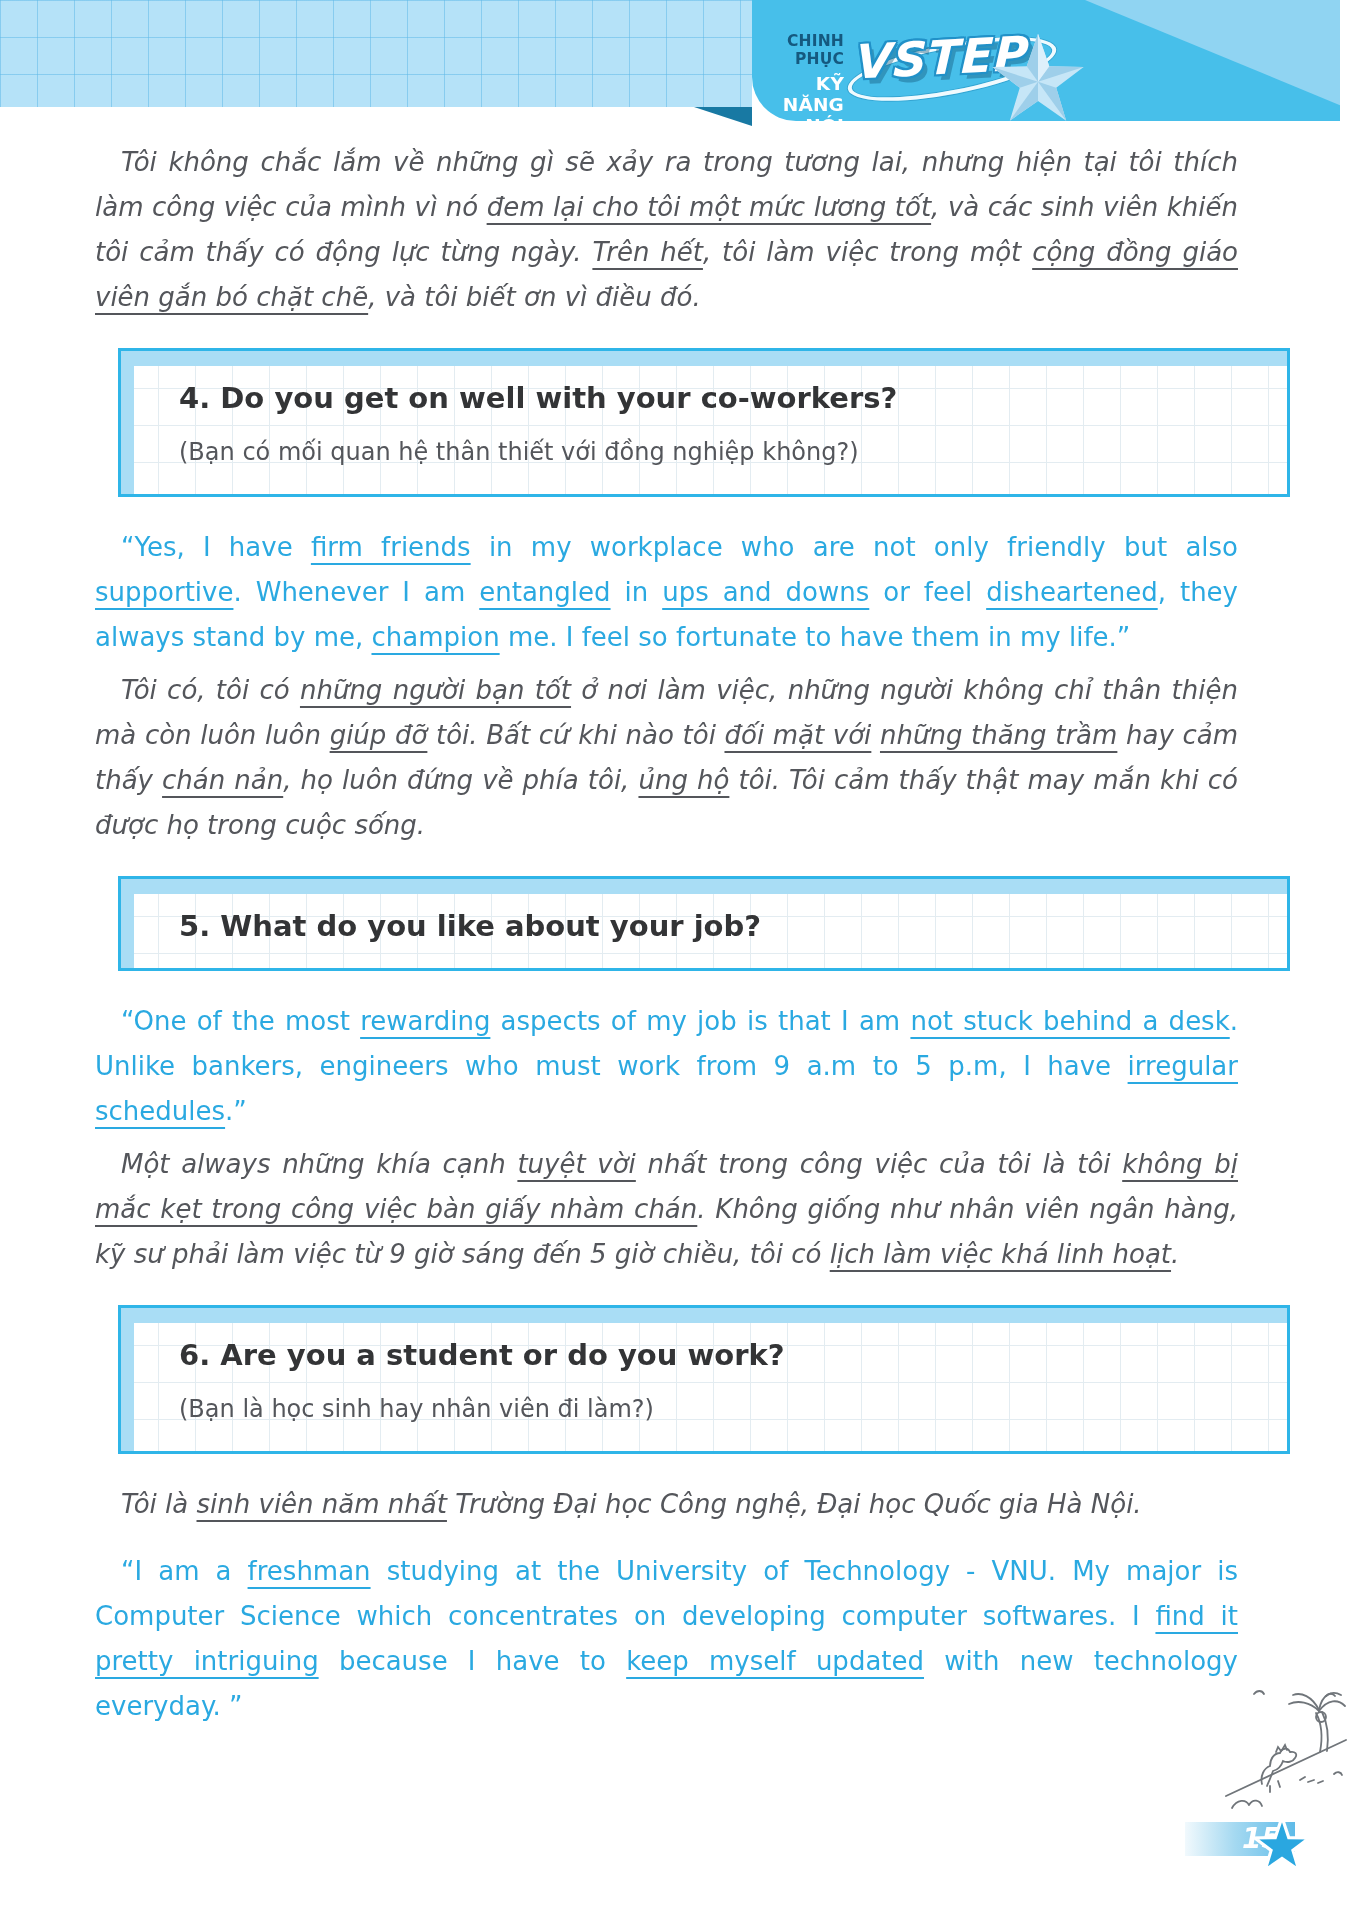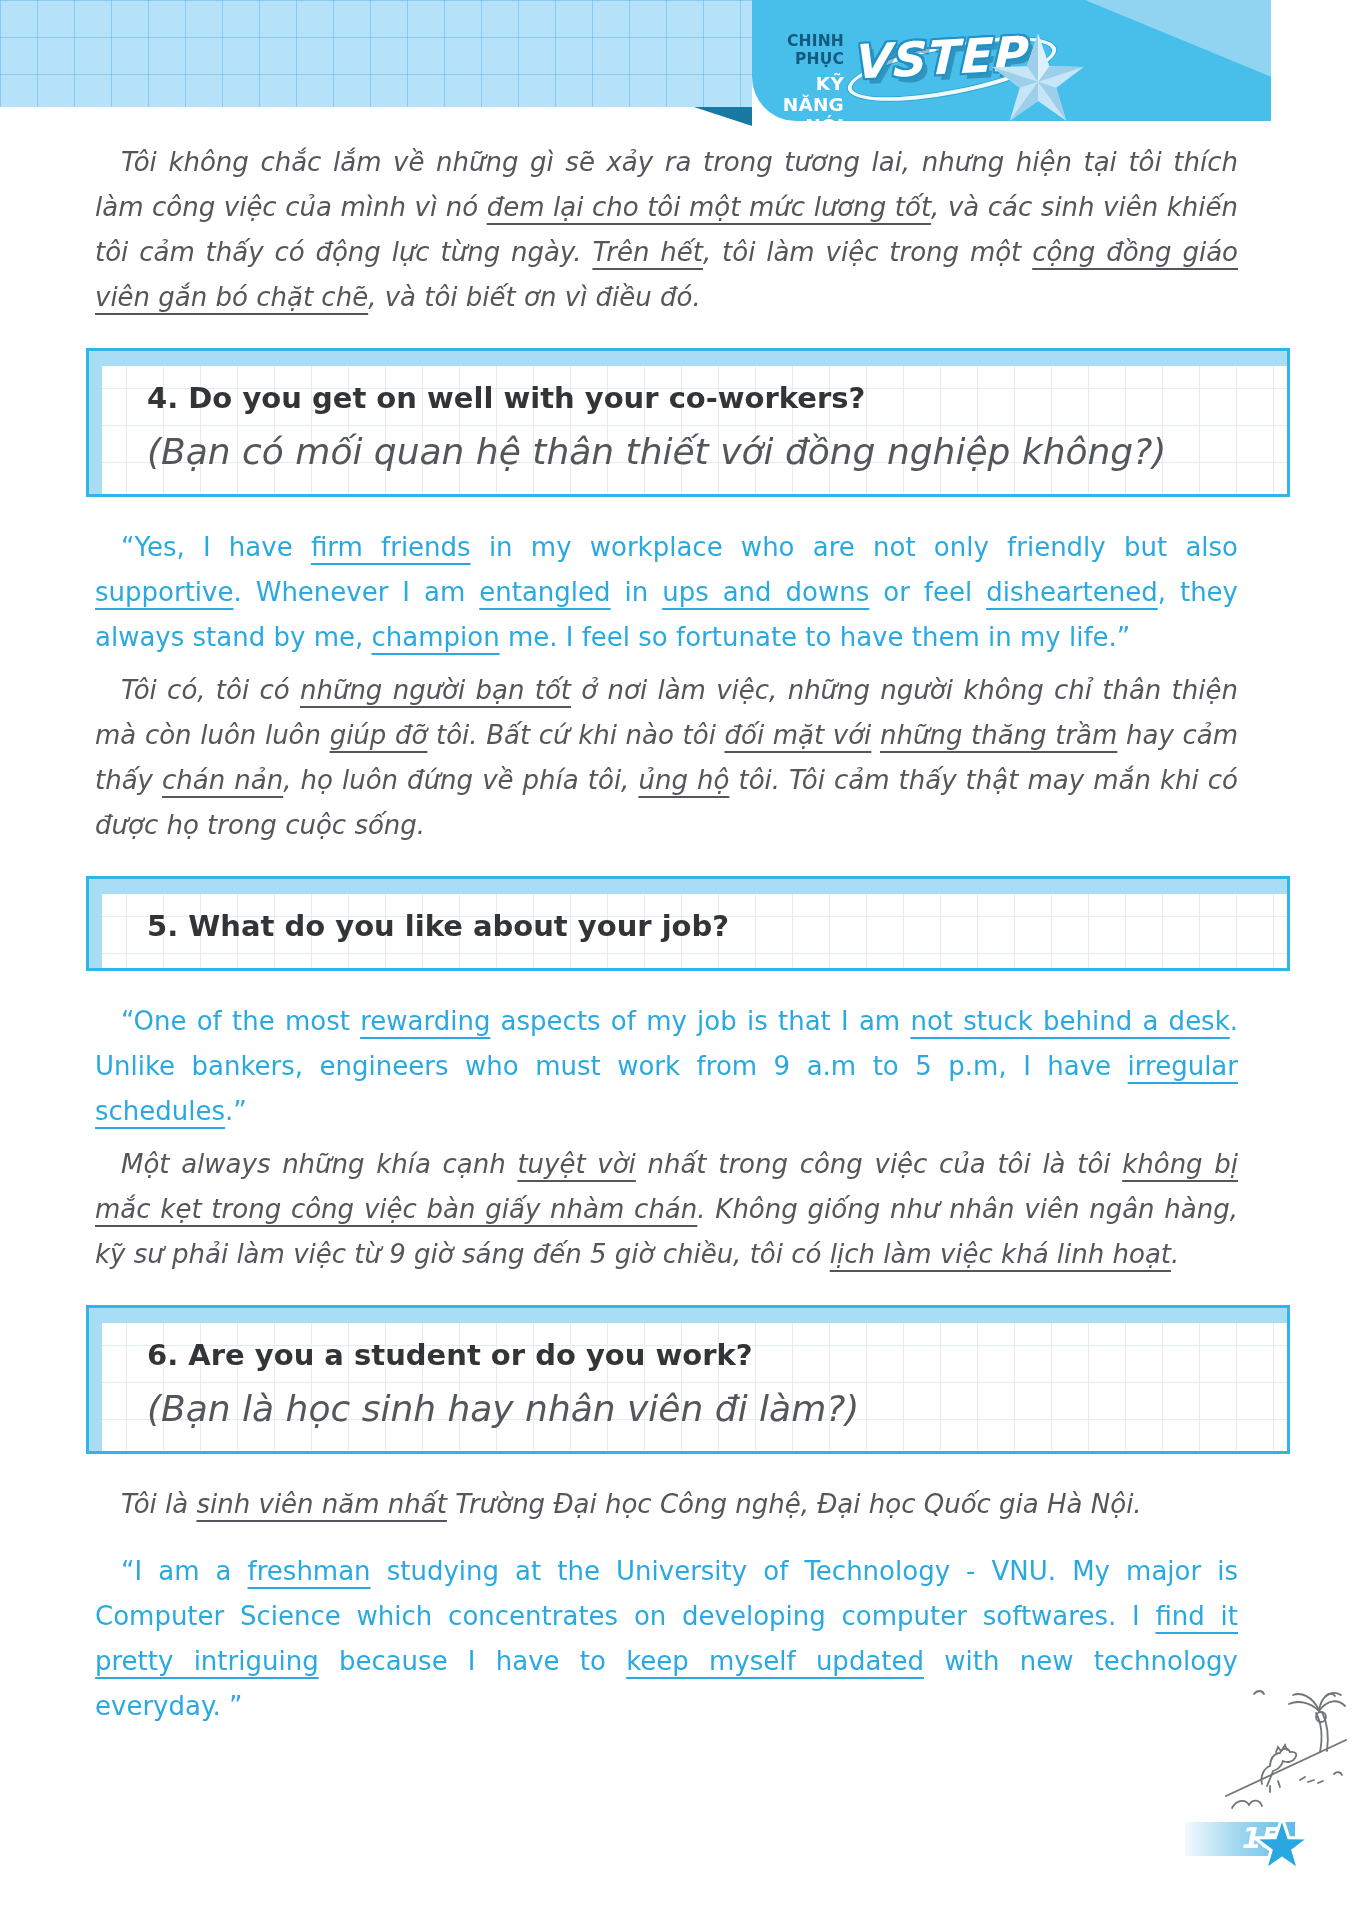--- a/index.html
+++ b/index.html
@@ -20,21 +20,21 @@
       linear-gradient(to right, rgba(98,186,232,.55) 1.5px, transparent 1.5px),
       linear-gradient(to bottom, rgba(98,186,232,.55) 1.5px, transparent 1.5px);
     background-size: 37px 37px;
   }
   .fold {
     position: absolute; left: 694px; top: 107px; width: 58px; height: 19px;
     background: #1879a3;
     clip-path: polygon(0 0, 100% 0, 100% 100%);
   }
   .bubble {
-    position: absolute; left: 752px; top: 0; width: 519px; height: 121px;
+    position: absolute; left: 752px; top: 0; width: 588px; height: 121px;
     background: #47bfea;
     border-bottom-left-radius: 44px;
     overflow: hidden;
   }
   .corner-tri {
     position: absolute; left: 333px; top: 0; width: 270px; height: 121px;
     background: #90d4f2;
     clip-path: polygon(0 0, 100% 0, 100% 92%);
   }
   .tagline { position: absolute; left: 0; top: 33px; width: 92px; text-align: right; line-height: 1.15; }
@@ -68,39 +68,39 @@
     line-height: 45px;
     text-align: justify;
     text-indent: 26px;
   }
   .para.vi { color: #54565b; font-style: italic; }
   .para.en { color: #2aa9e1; margin-top: 22px; margin-bottom: 8px; }
   .u { text-decoration: underline; text-underline-offset: 7px; text-decoration-thickness: 1.5px; }
 
   .qbox {
     position: relative;
-    margin: 28px 65px 28px 86px;
+    margin: 28px 65px 28px 118px;
     border: 3px solid #2fb5e8;
     background-color: #ffffff;
     background-image:
       linear-gradient(to right, #e3ecf1 1px, transparent 1px),
       linear-gradient(to bottom, #e3ecf1 1px, transparent 1px);
     background-size: 37px 37px;
     padding: 30px 40px 24px 58px;
   }
   .qbox::before {
     content: ""; position: absolute; left: 0; top: 0; right: 0; height: 15px;
     background: #a9ddf5;
   }
   .qbox::after {
     content: ""; position: absolute; left: 0; top: 0; bottom: 0; width: 13px;
     background: #a9ddf5;
   }
   .qtitle { font-size: 29px; line-height: 35px; font-weight: bold; color: #333436; }
-  .qtrans { font-size: 36px; line-height: 36px; font-style: italic; color: #54565b; margin-top: 18px; }
+  .qtrans { font-size: 24px; line-height: 36px; color: #54565b; margin-top: 18px; }
 
   
   .illustration { position: absolute; left: 1222px; top: 1686px; }
   .page-badge {
     position: absolute; left: 1185px; top: 1822px; width: 110px; height: 34px;
     background: linear-gradient(to right, rgba(143,207,238,0.12), #a5d9f1 45%, #5fbbe8);
   }
   .page-num {
     display: block; width: 100%; text-align: right; line-height: 34px;
     padding-right: 14px;

